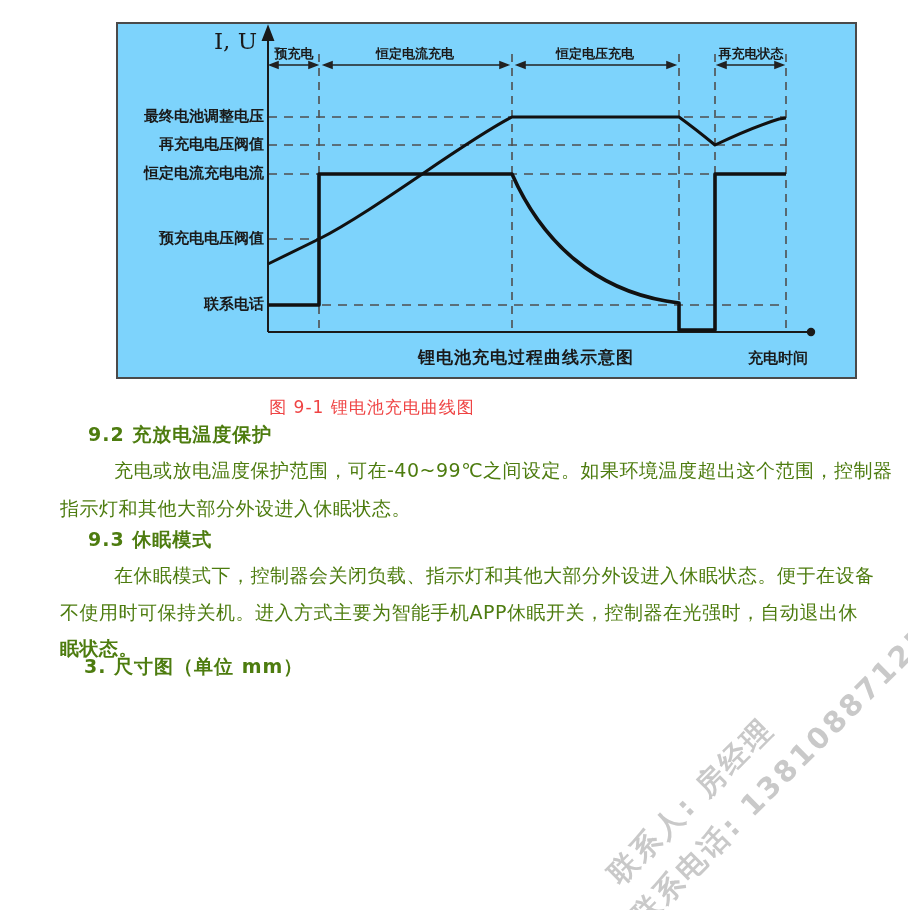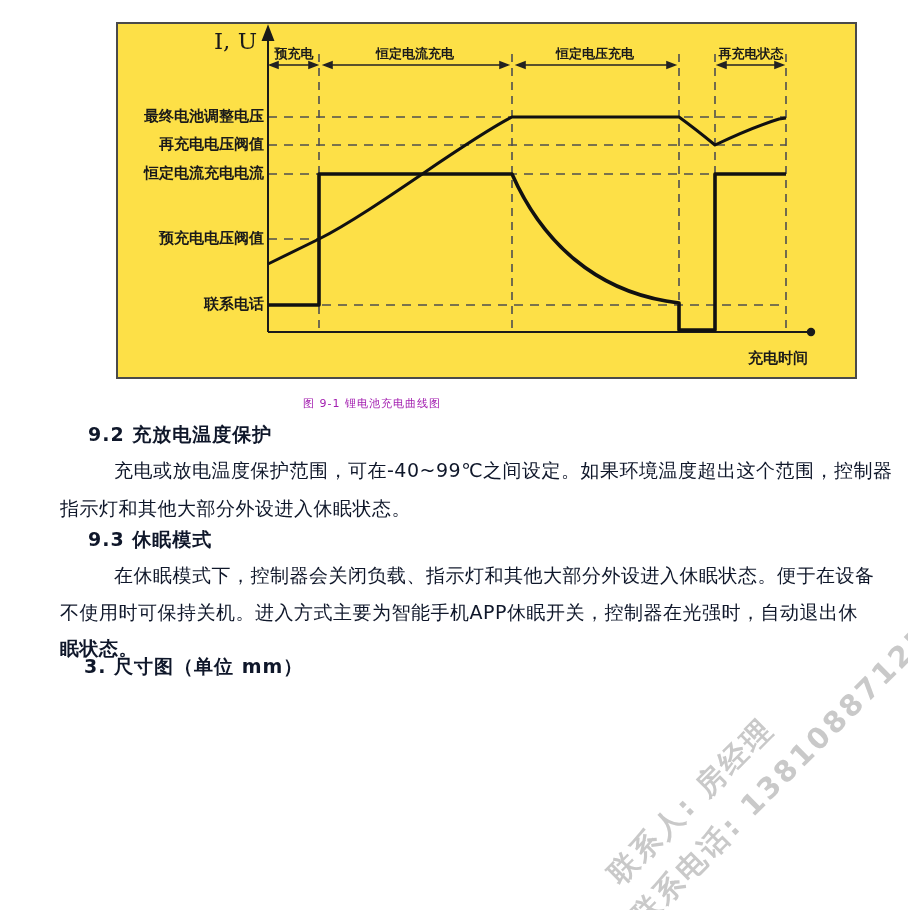--- a/index.html
+++ b/index.html
@@ -4,35 +4,35 @@
 <style>
   * { margin:0; padding:0; box-sizing:border-box; }
   html,body { background:#ffffff; }
   body {
     width:908px; height:910px; position:relative; overflow:hidden;
     font-family:"DejaVu Sans", sans-serif; color:#262626;
   }
   
   .figure-box {
     position:absolute; left:116px; top:22px; width:741px; height:357px;
-    border:2px solid #4a4a4a; background:#fde047;
+    border:2px solid #4a4a4a; background:#7dd3fc;
   }
   .figure-box svg { position:absolute; left:0; top:0; }
   .fig-label { position:absolute; white-space:nowrap; color:#1a1a1a; }
   .iu-label  { font-family:"DejaVu Serif", serif; font-size:23px; }
   .phase-label { font-size:13px; font-weight:bold; transform:translateX(-50%); }
   .level-label { left:14px; width:132px; text-align:right; font-size:15px; font-weight:bold; }
   .fig-title { font-size:17px; font-weight:bold; transform:translateX(-50%); letter-spacing:1px; }
   .xaxis-label { font-size:15px; font-weight:bold;margin-top:12px; }
   
   .caption {
     position:absolute; left:0; top:396px; width:744px; text-align:center;
-    font-size:11px; color:#a21caf; letter-spacing:1px;
+    font-size:17px; color:#ef4444; letter-spacing:1px;
   }
-  .doc-line { position:absolute; white-space:nowrap; font-size:19px; color:#0f172a; letter-spacing:0.5px; }
+  .doc-line { position:absolute; white-space:nowrap; font-size:19px; color:#4d7c0f; letter-spacing:0.5px; }
   .doc-heading { font-weight:bold; letter-spacing:1px; }
   
   .watermark {
     position:absolute; left:575px; top:718px; width:370px;
     transform:rotate(-45deg); transform-origin:center center;
     color:#c9c9c9; font-size:29px; font-weight:bold; letter-spacing:3px;
     line-height:46px; white-space:nowrap; pointer-events:none;
   }
   .watermark .wm2 { margin-left:-14px; }
 </style>
@@ -91,20 +91,21 @@
   <div class="fig-label phase-label" style="left:297px; top:21px;">恒定电流充电</div>
   <div class="fig-label phase-label" style="left:477px; top:21px;">恒定电压充电</div>
   <div class="fig-label phase-label" style="left:633px; top:21px;">再充电状态</div>
 
   <div class="fig-label level-label" style="top:83px;">最终电池调整电压</div>
   <div class="fig-label level-label" style="top:111px;">再充电电压阀值</div>
   <div class="fig-label level-label" style="top:140px;">恒定电流充电电流</div>
   <div class="fig-label level-label" style="top:205px;">预充电电压阀值</div>
   <div class="fig-label level-label" style="top:271px;">联系电话</div>
 
+  <div class="fig-label fig-title" style="left:408px; top:322px;">锂电池充电过程曲线示意图</div>
   <div class="fig-label xaxis-label" style="left:630px; top:313px;">充电时间</div>
 </div>
 
 <div class="caption">图 9-1 锂电池充电曲线图</div>
 
 <div class="doc-line doc-heading" style="left:88px; top:422px;">9.2 充放电温度保护</div>
 <div class="doc-line" style="left:114px; top:458px;">充电或放电温度保护范围，可在-40~99℃之间设定。如果环境温度超出这个范围，控制器</div>
 <div class="doc-line" style="left:60px; top:496px;">指示灯和其他大部分外设进入休眠状态。</div>
 
 <div class="doc-line doc-heading" style="left:88px; top:527px;">9.3 休眠模式</div>

